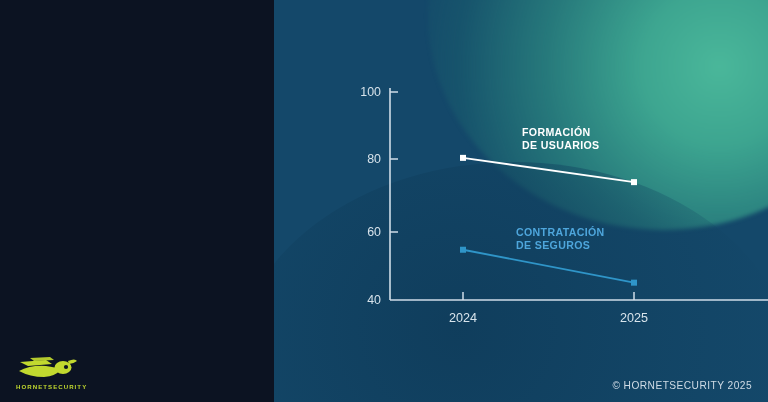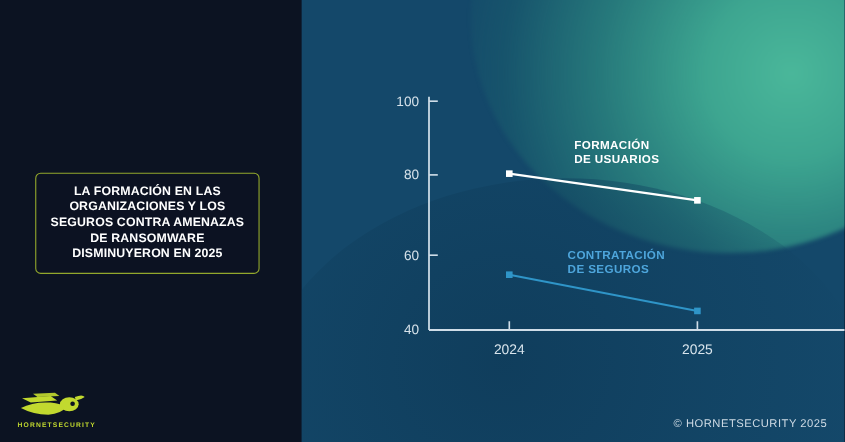--- a/index.html
+++ b/index.html
@@ -169,23 +169,20 @@
     text-align: right;
   }
 </style>
 </head>
 <body>
 
 <div id="canvas">
 
   <div id="left-panel">
 
-    <div id="callout-box">
-      <p id="callout-text">LA FORMACIÓN EN LAS ORGANIZACIONES Y LOS SEGUROS CONTRA AMENAZAS DE RANSOMWARE DISMINUYERON EN 2025</p>
-    </div>
 
     <div id="logo-block">
       <svg id="logo-mark" viewBox="0 0 62 26">
         <g fill="#c2d92f">
           <path d="M4 7 L30 5 L36 9 L12 11 Z"></path>
           <path d="M14 3 L34 2 L38 5 L18 6 Z" opacity="0.92"></path>
           <path d="M3 16 Q14 10 30 11 Q40 12 44 15 Q40 21 28 22 Q14 22 3 16 Z"></path>
           <ellipse cx="47" cy="12.5" rx="8.5" ry="6.4"></ellipse>
           <path d="M52 6 Q59 3 61 6 Q57 9 53 9 Z"></path>
           <circle cx="50" cy="12" r="2.1" fill="#0c1322"></circle>

